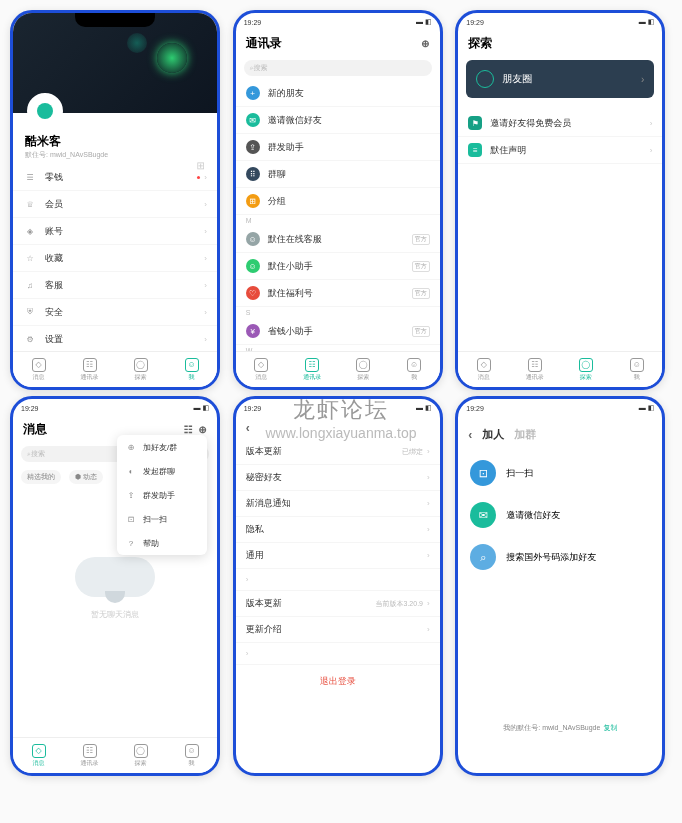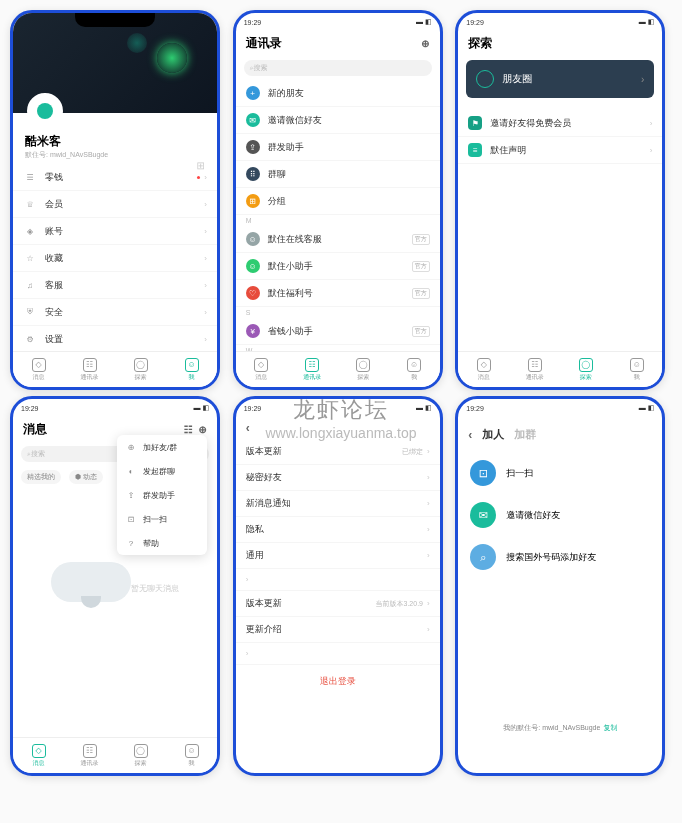--- a/index.html
+++ b/index.html
@@ -35,21 +35,21 @@
 .profile-name{padding:20px 12px 4px}
 .profile-name .n{font-size:12px;font-weight:600}
 .profile-name .id{font-size:7px;color:#aaa}
 .profile-name .qr{position:absolute;right:12px;font-size:10px;color:#ccc}
 .dark-card{margin:4px 8px;background:#2c3e50;border-radius:6px;padding:10px;display:flex;align-items:center;color:#fff;font-size:10px}
 .dark-card .cico{width:18px;height:18px;border:1.5px solid #1abc9c;border-radius:50%;margin-right:8px}
 .dark-card .chev{margin-left:auto;color:#888}
 .popup{position:absolute;right:10px;top:36px;background:#fff;border-radius:6px;box-shadow:0 2px 12px rgba(0,0,0,.15);width:90px;z-index:20}
 .popup .prow{display:flex;align-items:center;padding:6px 8px;font-size:8px;color:#333;gap:6px}
 .popup .pico{width:12px;height:12px;display:flex;align-items:center;justify-content:center;color:#888}
-.empty{display:flex;flex-direction:row;align-items:center;justify-content:center;height:200px;color:#ccc;font-size:8px}
+.empty{display:flex;flex-direction:column;align-items:center;justify-content:center;height:200px;color:#ccc;font-size:8px}
 .empty .cloud{width:80px;height:40px;background:#e8edf0;border-radius:40px;margin-bottom:12px;position:relative}
 .empty .cloud::before{content:"";position:absolute;bottom:-6px;left:30px;width:20px;height:12px;background:#d0d8dd;border-radius:0 0 20px 20px}
 .logout{text-align:center;padding:10px;font-size:9px;color:#e74c3c}
 .pill-tabs{display:flex;gap:10px;padding:6px 10px;font-size:11px}
 .pill-tabs .pt{color:#bbb}
 .pill-tabs .pt.active{color:#333;font-weight:600}
 .circle-btn{width:26px;height:26px;border-radius:50%;display:flex;align-items:center;justify-content:center;color:#fff;margin-right:10px;font-size:11px}
 .big-row{display:flex;align-items:center;padding:8px 12px;font-size:9px}
 .footer-text{position:absolute;bottom:40px;left:0;right:0;text-align:center;font-size:7px;color:#888}
 .footer-text .cpy{color:#1abc9c;margin-left:3px}

